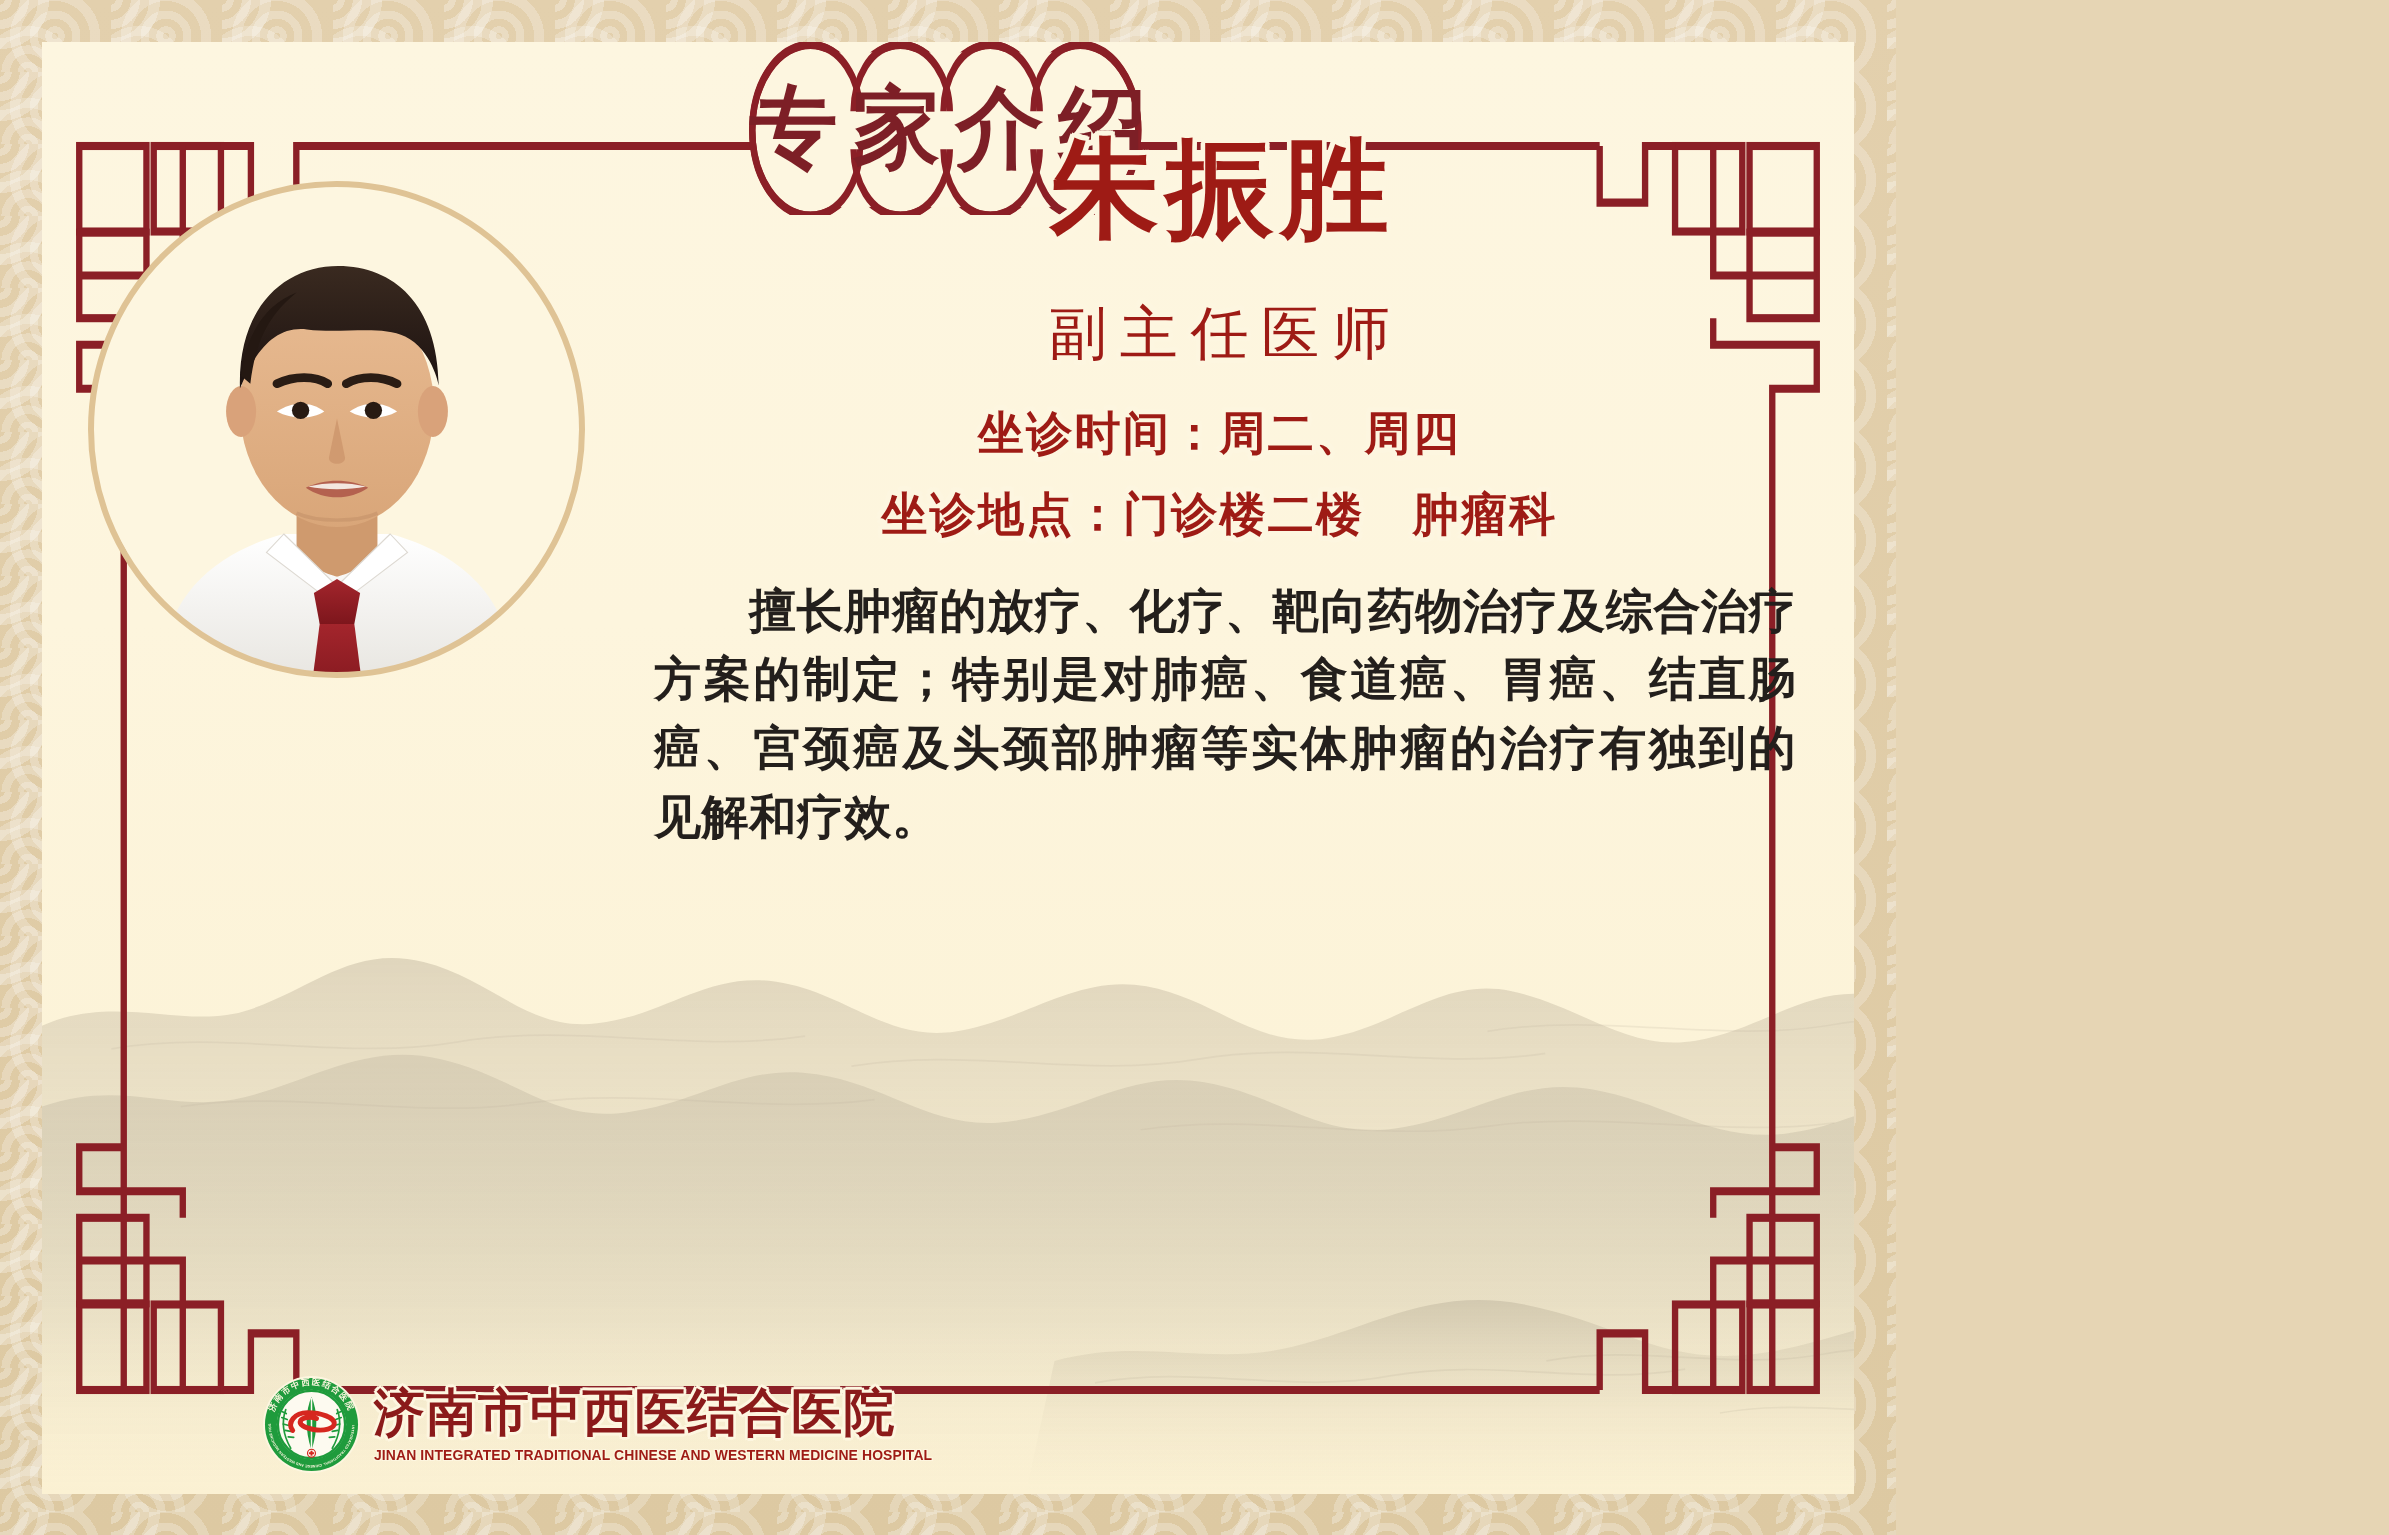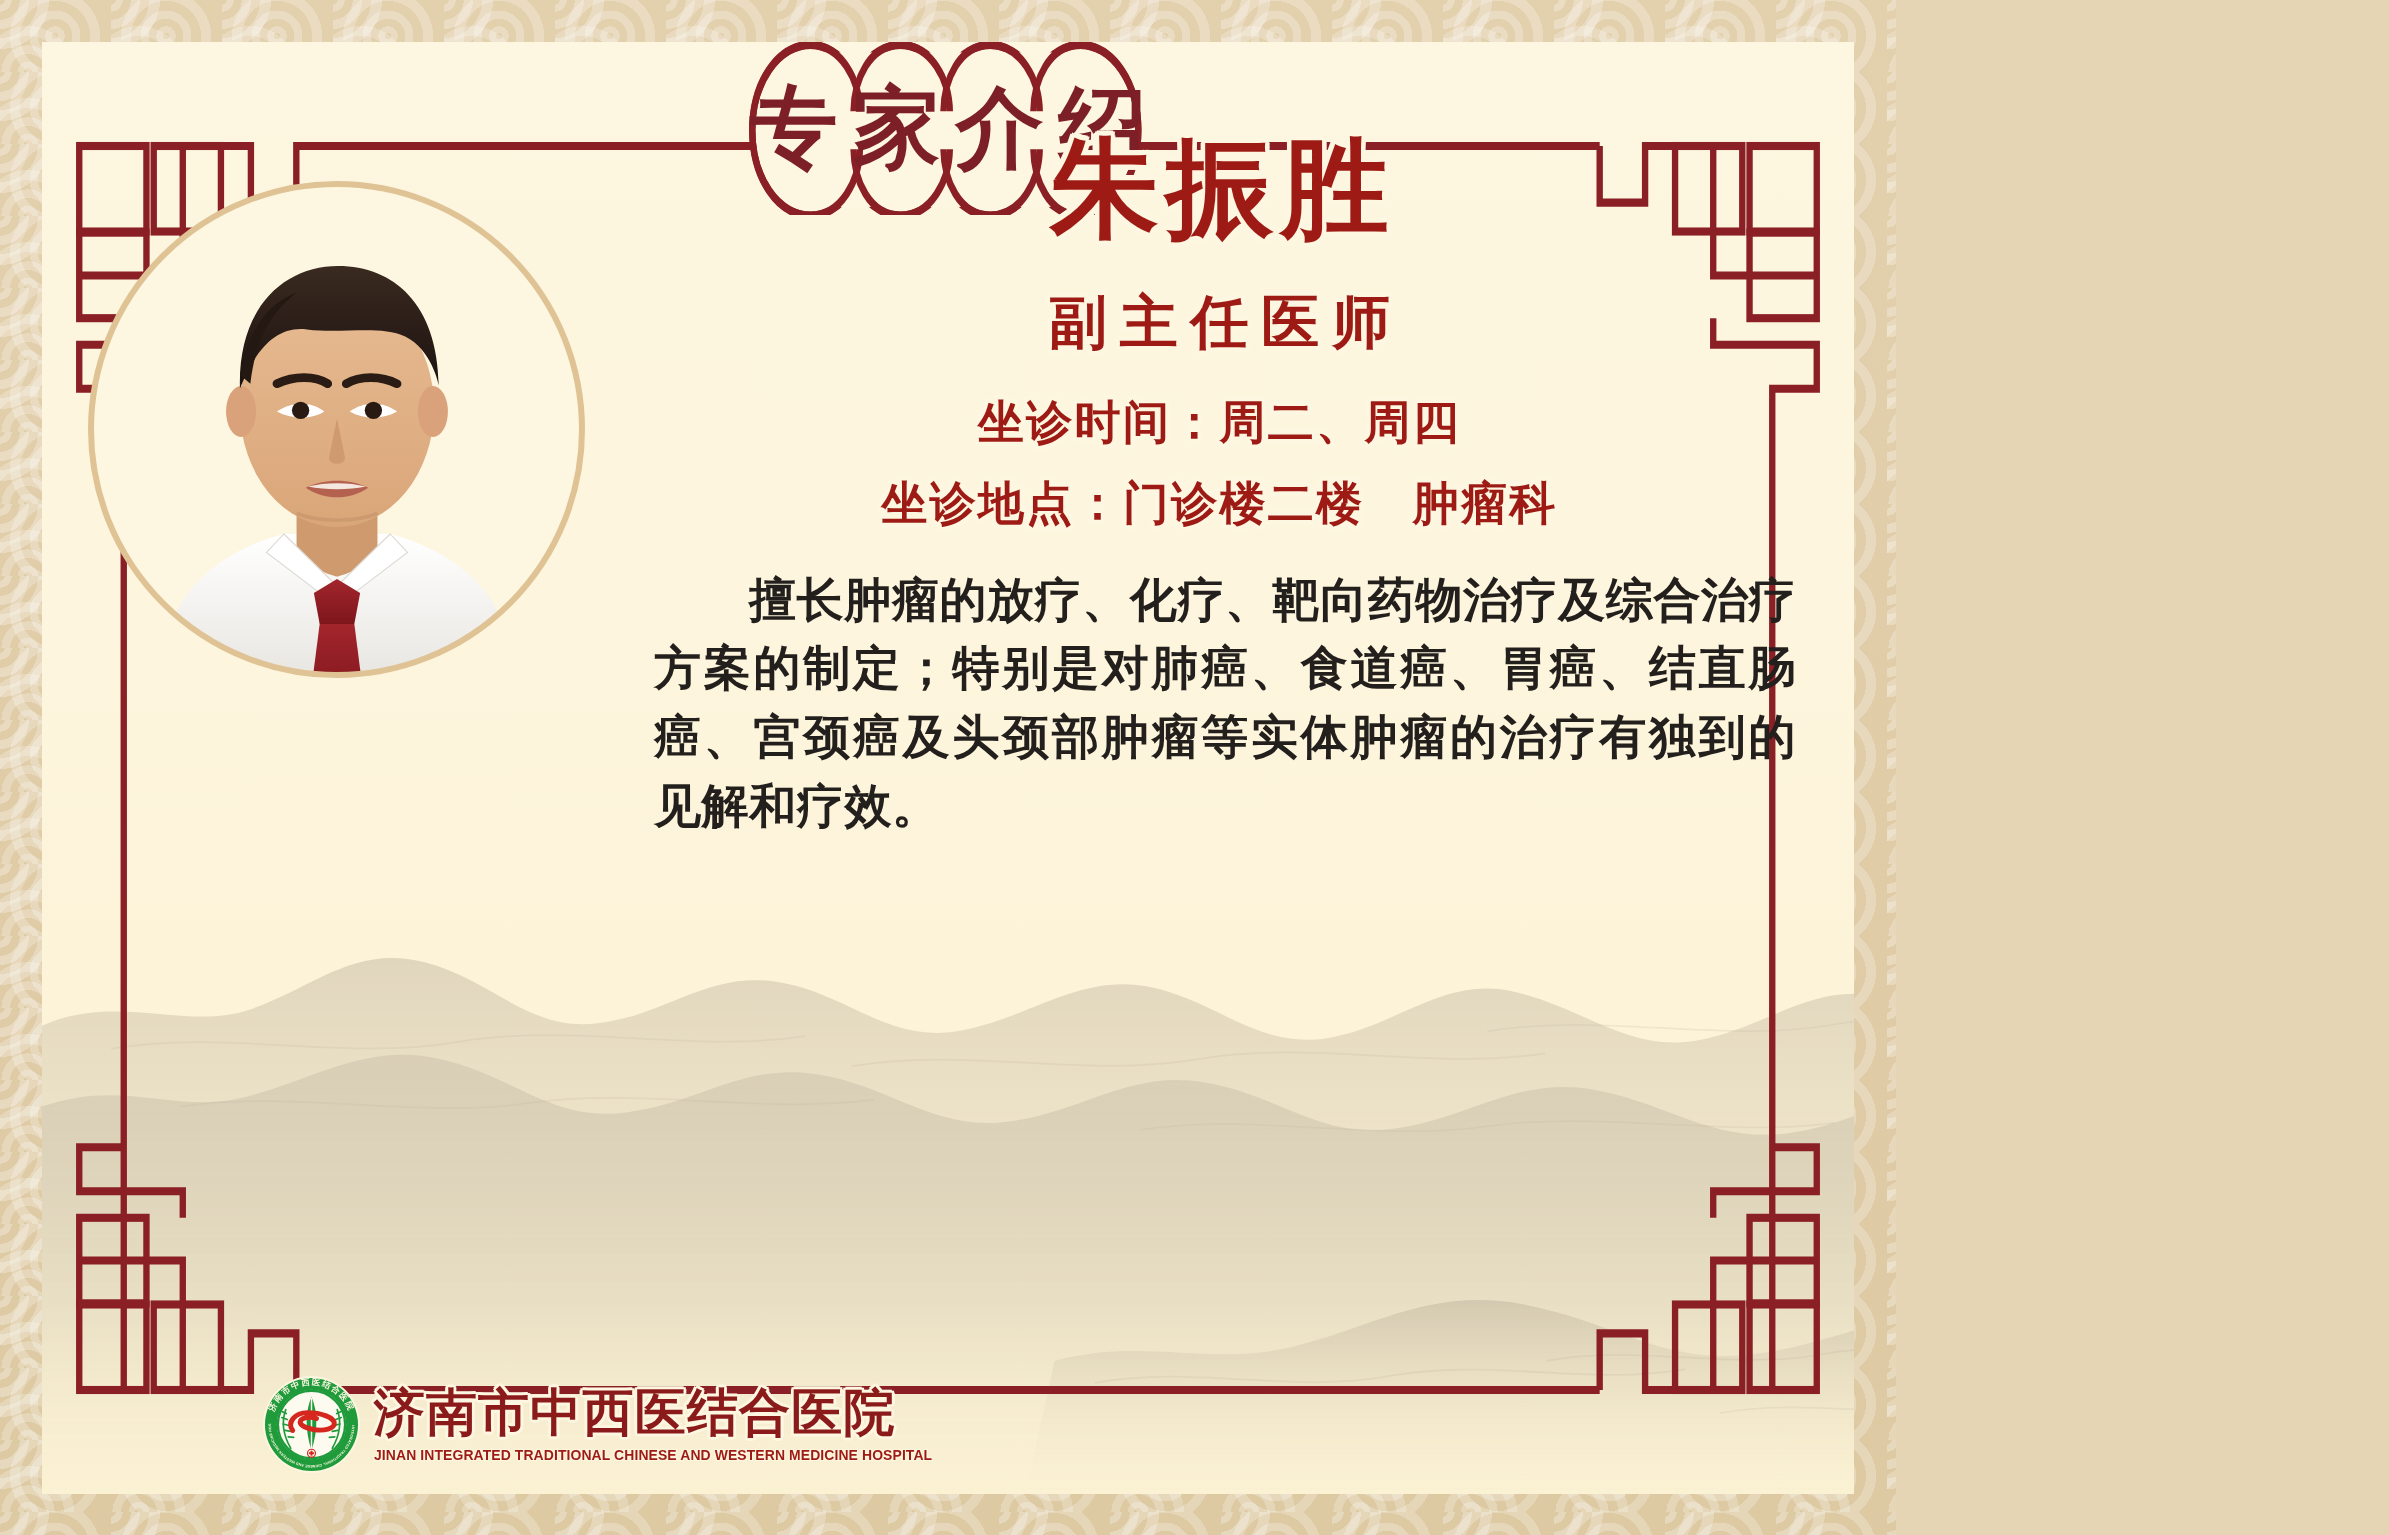--- a/index.html
+++ b/index.html
@@ -71,22 +71,22 @@
       0 -4.6px 0 #fdf6e0, 0 4.6px 0 #fdf6e0, -4.6px 0 0 #fdf6e0, 4.6px 0 0 #fdf6e0,
       -2.3px -5.2px 0 #fdf6e0, 2.3px -5.2px 0 #fdf6e0, -2.3px 5.2px 0 #fdf6e0, 2.3px 5.2px 0 #fdf6e0;
   }
 
   #docname{
     text-align:center;font-size:108px;font-weight:bold;line-height:1;
     letter-spacing:7px;text-indent:7px;margin-top:32px;
     font-family:Liberation Mono, monospace;
   }
   #doctitle{
-    text-align:center;font-size:58px;font-weight:bold;line-height:1;
-    letter-spacing:12.7px;text-indent:12.7px;margin-top:42px;
+    text-align:center;font-size:58px;font-weight:normal;line-height:1;
+    letter-spacing:12.7px;text-indent:12.7px;margin-top:53px;
     font-family:"DejaVu Sans","Liberation Sans",sans-serif;
   }
   .metaline{
     text-align:center;font-size:46px;font-weight:bold;line-height:1.2;
     letter-spacing:2.3px;margin-top:44px;
     font-family:"DejaVu Sans","Liberation Sans",sans-serif;
   }
   .metaline.second{margin-top:25.4px;}
 
   #bio{

